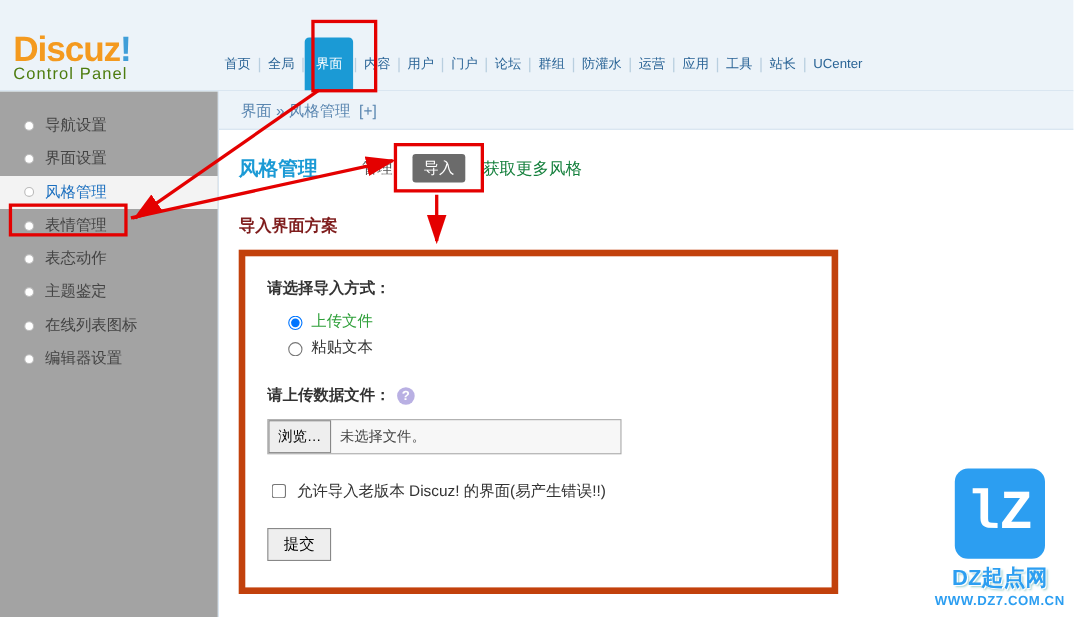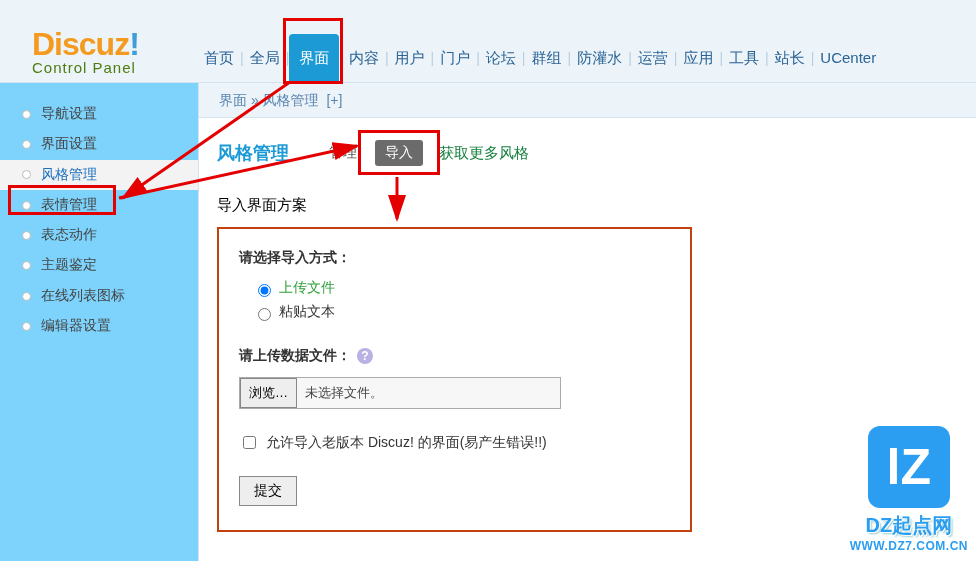--- a/index.html
+++ b/index.html
@@ -1,63 +1,63 @@
 <!DOCTYPE html>
 <html><head>
 <meta charset="utf-8">
 <style>
   html,body{margin:0;padding:0;font-family:"Microsoft YaHei",Arial,sans-serif;font-size:14px;color:#333;background:#fff}
   body{width:976px;height:561px;position:relative;overflow:hidden}
   .topbar{height:82px;background:#ecf3f9;border-bottom:1px solid #d5e3ef;position:relative}
-  .logo{position:absolute;left:32px;top:26px}
+  .logo{position:absolute;left:12px;top:26px}
   .logo .t1{font-size:32px;font-weight:bold;color:#f49a1f;letter-spacing:-1px}
   .logo .t1 b{color:#3f9ed8;font-weight:bold}
   .logo .t2{color:#4d7c0f;font-size:15px;letter-spacing:1px;margin-top:-4px}
   .mainnav{position:absolute;left:198px;top:34px;display:flex;align-items:flex-end;height:48px}
-  .mainnav a{color:#2a6496;text-decoration:none;padding:0 6px;height:48px;line-height:48px;font-size:15px;position:relative}
+  .mainnav a{color:#2a6496;text-decoration:none;padding:0 6px;height:48px;line-height:48px;font-size:12px;position:relative}
   .mainnav .sep{color:#b9cfdf;display:inline-block;height:48px;line-height:48px}
   .mainnav a.active{background:#1b9ad5;color:#fff;border-radius:4px 4px 0 0;padding:0 10px}
   .layout{display:flex;height:calc(100% - 82px)}
-  .sidebar{width:198px;background:#7dd3fc}
+  .sidebar{width:198px;background:#a3a3a3}
   .sidebar ul{list-style:none;margin:0;padding:16px 0 0 0}
   .sidebar li{padding:6px 0 6px 22px;color:#444;cursor:pointer;position:relative;font-size:14px}
   .sidebar li .bul{display:inline-block;width:7px;height:7px;border:1px solid #bbb;border-radius:50%;margin-right:10px;vertical-align:middle;background:#fff}
   .sidebar li.active{background:#f3f3f3}
   .sidebar li.active a{color:#1b6fbf}
   .sidebar li a{color:#444;text-decoration:none;vertical-align:middle}
   .content{flex:1;border-left:1px solid #d5e3ef;position:relative}
   .breadcrumb{height:34px;line-height:34px;background:#ecf3f9;border-bottom:1px solid #d5e3ef;color:#5a86b0;padding-left:20px;font-size:14px}
   .breadcrumb .plus{margin-left:4px}
   .pagehead{margin:22px 0 0 18px;display:flex;align-items:center}
   .pagehead .title{color:#1b9ad5;font-size:18px;font-weight:bold;margin-right:40px}
   .pagehead .sub{color:#555;margin-right:18px;font-size:14px}
   .pagehead .btn{background:#6b6b6b;color:#fff;border-radius:3px;padding:4px 10px;margin-right:16px;font-size:14px;display:inline-block}
   .pagehead .more{color:#15803d;font-size:15px}
-  .subtitle{color:#000000;font-size:15px;font-weight:normal;margin:30px 0 0 18px}
-  .formbox{margin:12px 2px 0 18px;width:475px;padding:20px 20px 24px 20px;border:2px solid #c2410c;box-sizing:border-box}
+  .subtitle{color:#7f1d1d;font-size:15px;font-weight:bold;margin:30px 0 0 18px}
+  .formbox{margin:12px 2px 0 18px;width:545px;padding:20px 20px 24px 20px;border:6px solid #c2410c;box-sizing:border-box}
   .formbox .label{font-weight:bold;margin-bottom:12px}
-  .radio-row{margin:6px 0 4px 14px;display:flex;align-items:flex-end}
+  .radio-row{margin:6px 0 4px 14px;display:flex;align-items:center}
   .radio-row input{margin-right:8px}
   .radio-row label.on{color:#2fa03a}
   .upload-label{font-weight:bold;margin:26px 0 12px 0;display:flex;align-items:center}
   .help-ic{display:inline-block;width:16px;height:16px;border-radius:50%;background:#b9b0e3;color:#fff;font-size:12px;text-align:center;line-height:16px;margin-left:6px}
   .file-row{border:1px solid #aaa;background:#f7f7f7;display:flex;align-items:center;width:320px;height:30px;margin-bottom:24px}
   .file-row button{margin:0;height:30px;border:1px solid #888;background:#eee;font-size:13px;padding:0 8px;cursor:pointer}
   .file-row span{margin-left:8px;color:#444;font-size:13px}
   .chk-row{display:flex;align-items:center;margin-bottom:24px}
   .chk-row input{margin-right:10px}
   .submit{border:1px solid #888;background:#eee;font-size:14px;padding:5px 14px;cursor:pointer}
   
   .redbox{position:absolute;border:3px solid #e40000;pointer-events:none;box-sizing:border-box}
   .rb-nav{left:283px;top:18px;width:60px;height:66px}
   .rb-side{left:8px;top:185px;width:108px;height:30px}
   .rb-import{left:358px;top:130px;width:82px;height:45px}
   .watermark{position:absolute;right:8px;bottom:8px;text-align:center}
   .wm-sq{width:82px;height:82px;background:#2c9ef1;border-radius:12px;display:flex;align-items:center;justify-content:center;margin:0 auto 4px}
-  .wm-sq span{font-size:50px;font-weight:bold;color:#fff;font-family:Liberation Sans, sans-serif}
+  .wm-sq span{font-size:50px;font-weight:bold;color:#fff;font-family:Liberation Mono, monospace}
   .wm-t1{color:#2c9ef1;font-weight:bold;font-size:20px;text-shadow:1px 1px 0 #fff,2px 2px 2px #9cc}
   .wm-t2{color:#2c9ef1;font-weight:bold;font-size:12px;text-shadow:1px 1px 0 #fff;letter-spacing:0.5px}
   svg.arrow{position:absolute;pointer-events:none}
 </style>
 </head>
 <body>
 
 <div class="topbar">
   <div class="logo">
     <div class="t1"><span>Discuz</span><b>!</b></div>

